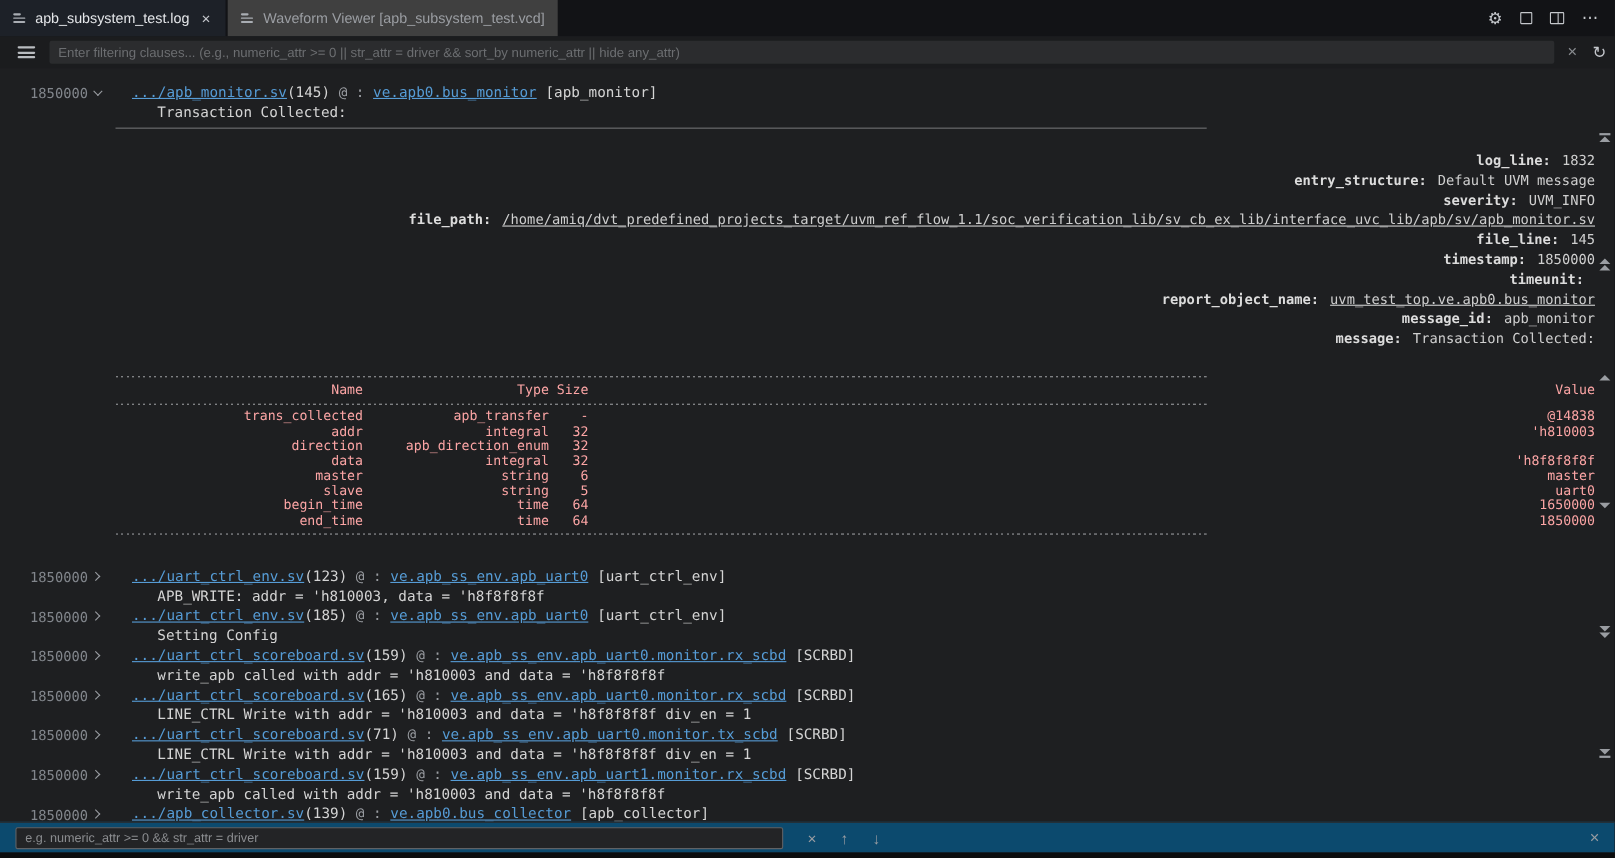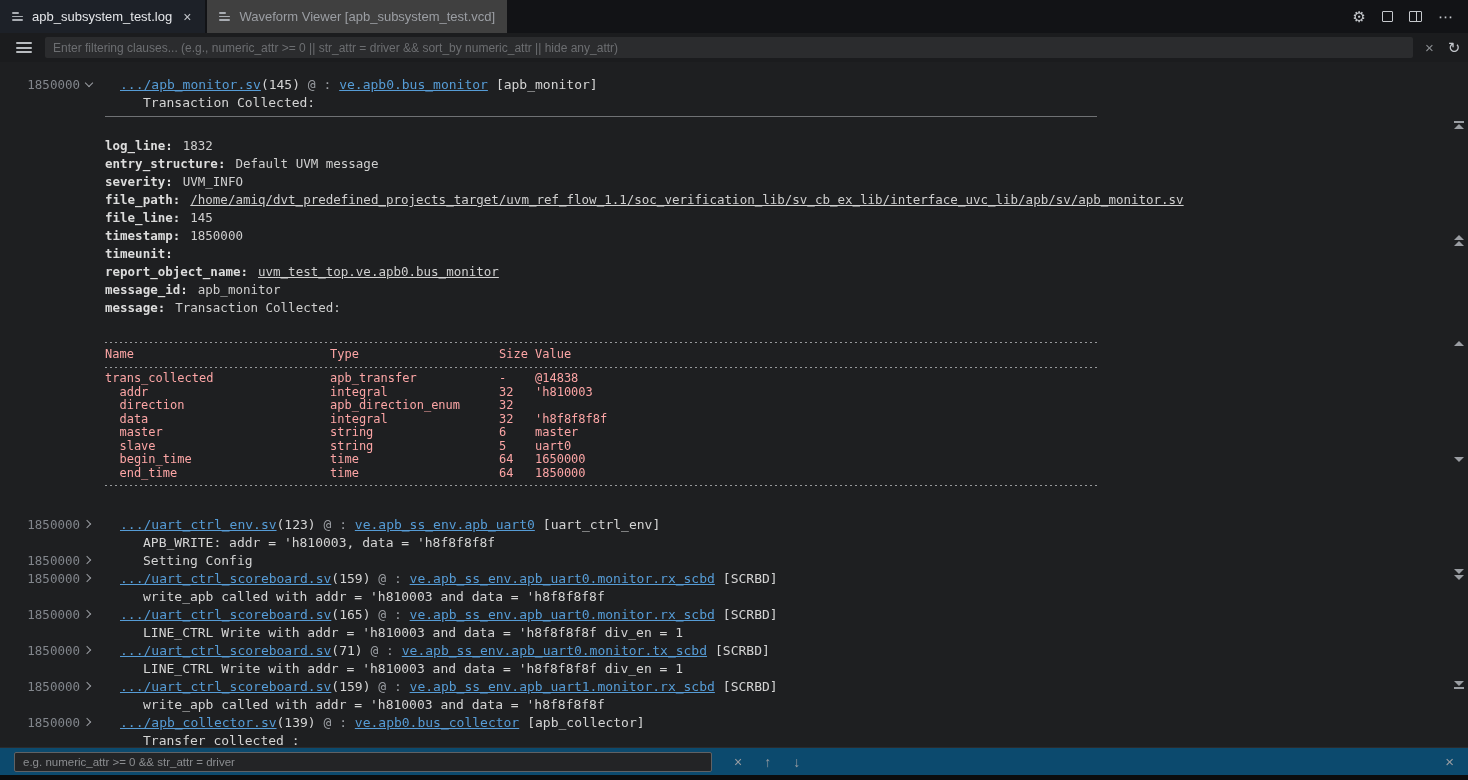--- a/index.html
+++ b/index.html
@@ -44,21 +44,21 @@
   .chev.down { transform:rotate(45deg); margin:1px 0 0 2px; }
   .chev.right { transform:rotate(-45deg); margin:2px 0 0 0; }
   .econtent { margin-left:120px; }
   .eheader { line-height:18px; white-space:nowrap; }
   .emsg { line-height:18px; padding-left:23px; white-space:nowrap; }
   .link { color:#569cd6; text-decoration:underline; cursor:pointer; }
   .esep { color:#9a9da2; }
   .etag { margin-left:8px; }
   .eline {}
   
-  .details { margin-left:-15px; padding-bottom:26px; }
+  .details { margin-left:-15px; padding-bottom:26px;text-align:right; }
   .hsep { width:992px; height:1px; background:#6f7174; margin:4px 0 20px 0; }
   .dline { line-height:18px; font-size:12.5px; white-space:nowrap; }
   .dlabel { color:#dcdcdc; font-weight:bold; }
   .dval { color:#cfcfcf; margin-left:10px; }
   .dtable { margin-top:24px; font-size:12px; color:#fca5a5; }
   .dashes { width:992px; height:2px; margin:4px 0;
     background:repeating-linear-gradient(to right, #97999c 0 2px, transparent 2px 5px);
     background-size:100% 1px; background-repeat:no-repeat; background-position:0 50%; }
   .trow { display:flex; line-height:13.5px; white-space:pre; }
   .trow .c0 { width:225px; }
@@ -189,20 +189,25 @@
         <div class="emsg">APB_WRITE: addr = 'h810003, data = 'h8f8f8f8f</div>
       </div>
     </div>
 
     <div class="entry">
       <span class="ts">1850000</span>
       <span class="chevbox">
           <span class="chev right"></span>
         </span>
       <div class="econtent">
+        <div class="eheader">
+          <a class="link">.../uart_ctrl_env.sv</a><span class="eline">(185)</span>
+          <span class="esep">@ :</span>
+          <a class="link">ve.apb_ss_env.apb_uart0</a><span class="etag">[uart_ctrl_env]</span>
+        </div>
         <div class="emsg">Setting Config</div>
       </div>
     </div>
 
     <div class="entry">
       <span class="ts">1850000</span>
       <span class="chevbox">
           <span class="chev right"></span>
         </span>
       <div class="econtent">

